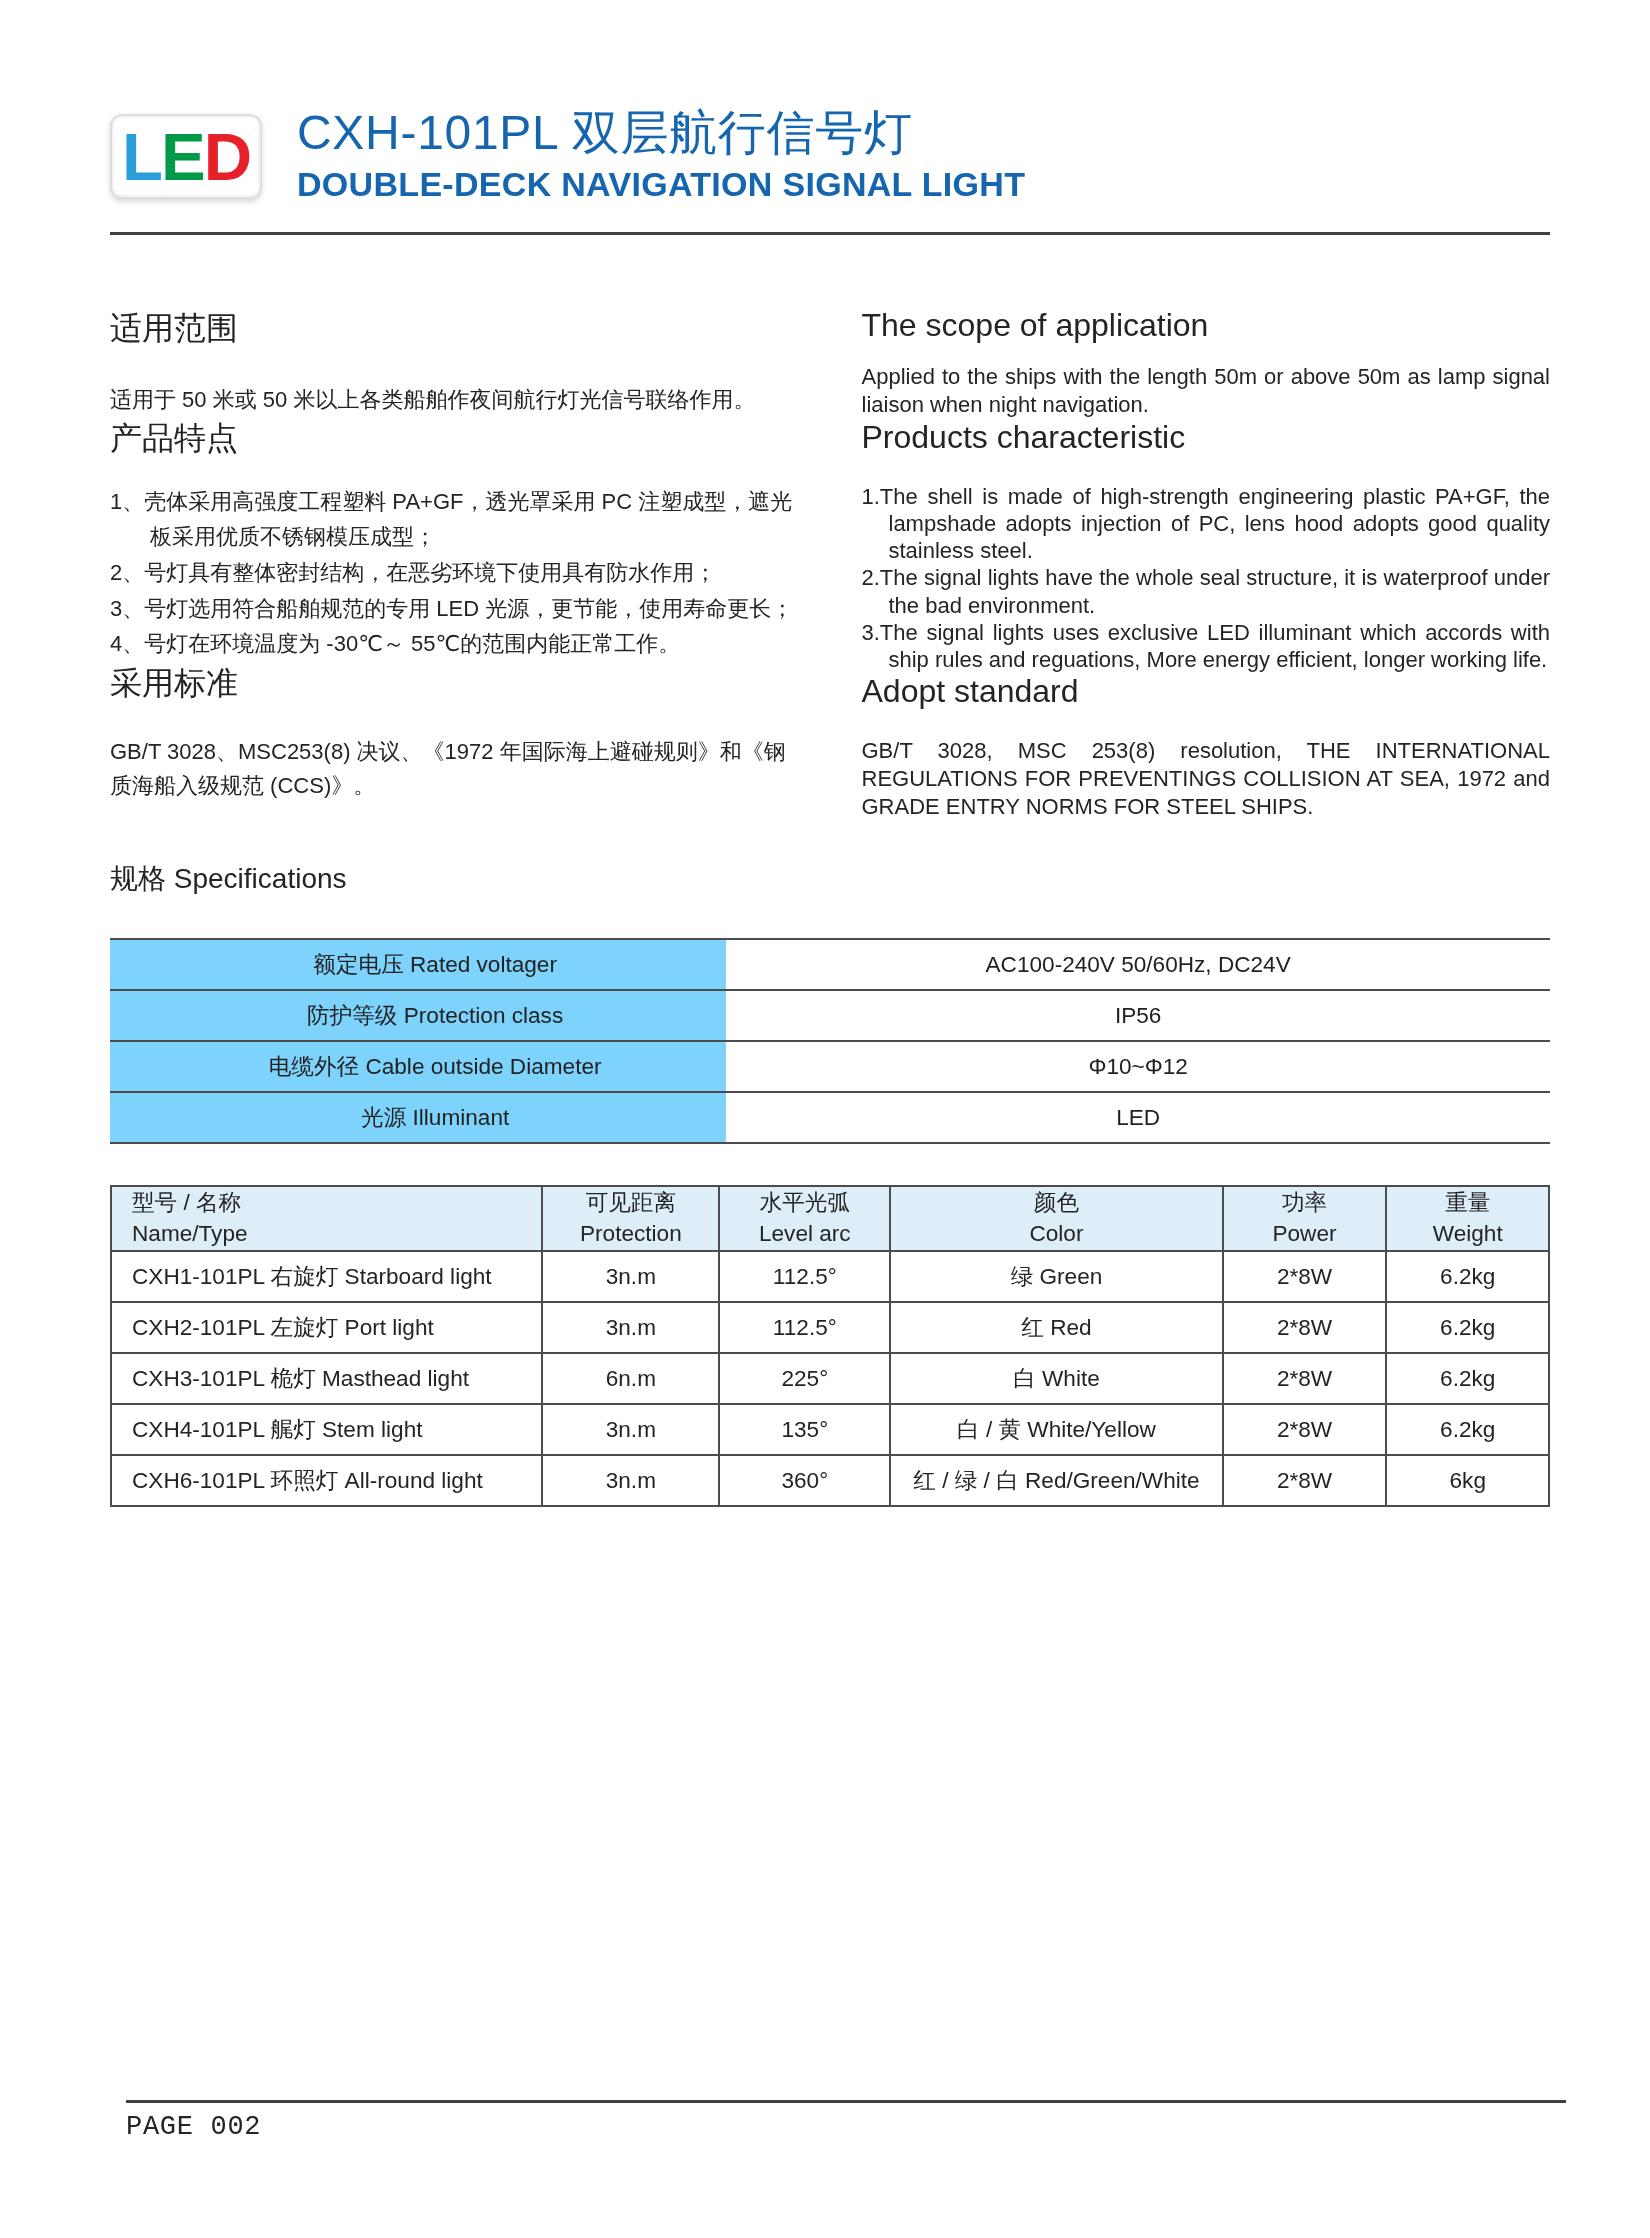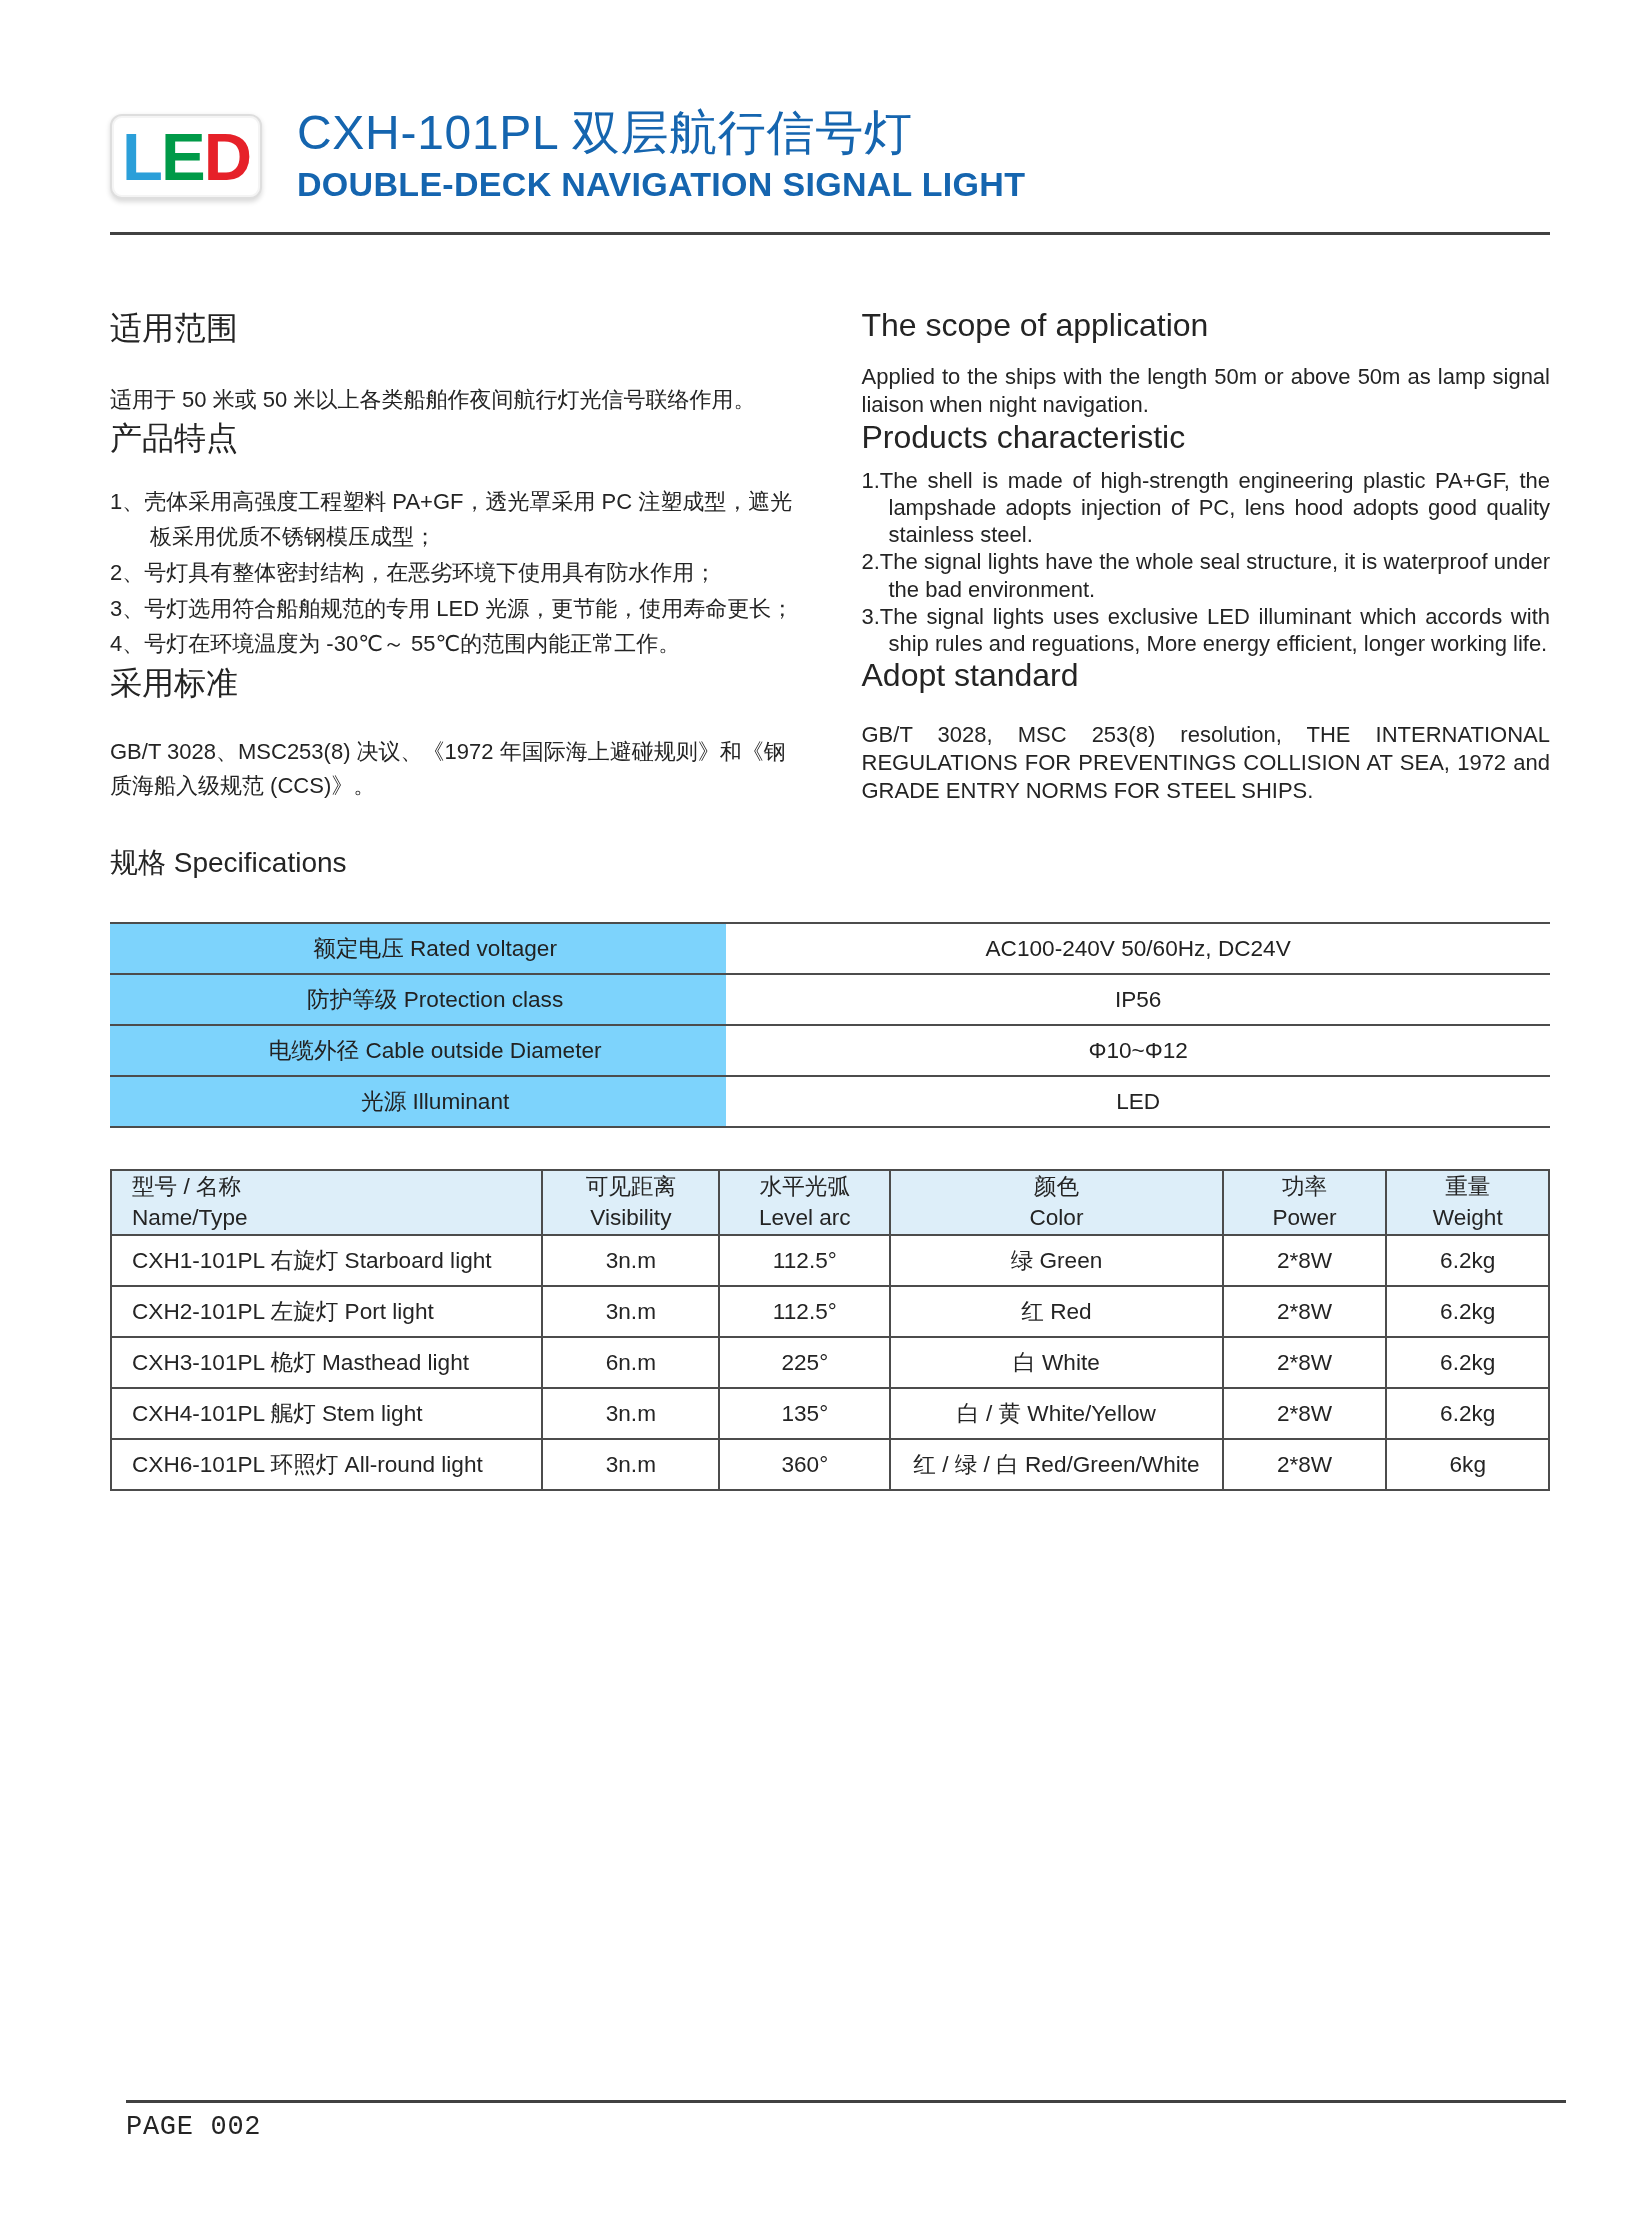--- a/index.html
+++ b/index.html
@@ -32,21 +32,21 @@
   .list-zh { margin-top:22.6px; }
   .list-zh .item { font-size:22px; line-height:1.62; color:#242424;
                    padding-left:40px; text-indent:-40px; }
   .mt-std-zh { margin-top:51px; }
   .mt-std-body-zh { margin-top:29px; }
 
   .mt-scope-en { margin-top:6.7px; }
   .body-en { font-size:22px; line-height:1.27; color:#242424; text-align:justify; }
   .mt-scope-body-en { margin-top:18.6px; }
   .mt-feat-en { margin-top:48px; }
-  .list-en { margin-top:11px; }
+  .list-en { margin-top:27px; }
   .list-en .item { font-size:22px; line-height:1.24; color:#242424;
                    padding-left:27px; text-indent:-27px; text-align:justify; }
   .mt-std-en { margin-top:40px; }
   .mt-std-body-en { margin-top:27px; }
 
   
   .spec-heading { margin-top:39px; font-size:28px; font-weight:400; color:#242424; }
 
   table.spec { width:100%; border-collapse:collapse; margin-top:40px; table-layout:fixed; }
   table.spec td { font-size:22.6px; height:47px; vertical-align:middle;
@@ -153,21 +153,21 @@
           <col style="width:11.3%">
       </colgroup>
       <thead>
         <tr>
           <th class="name">
             <div>型号 / 名称</div>
             <div>Name/Type</div>
           </th>
           <th>
             <div>可见距离</div>
-            <div>Visibility</div>
+            <div>Protection</div>
           </th>
           <th>
             <div>水平光弧</div>
             <div>Level arc</div>
           </th>
           <th>
             <div>颜色</div>
             <div>Color</div>
           </th>
           <th>

